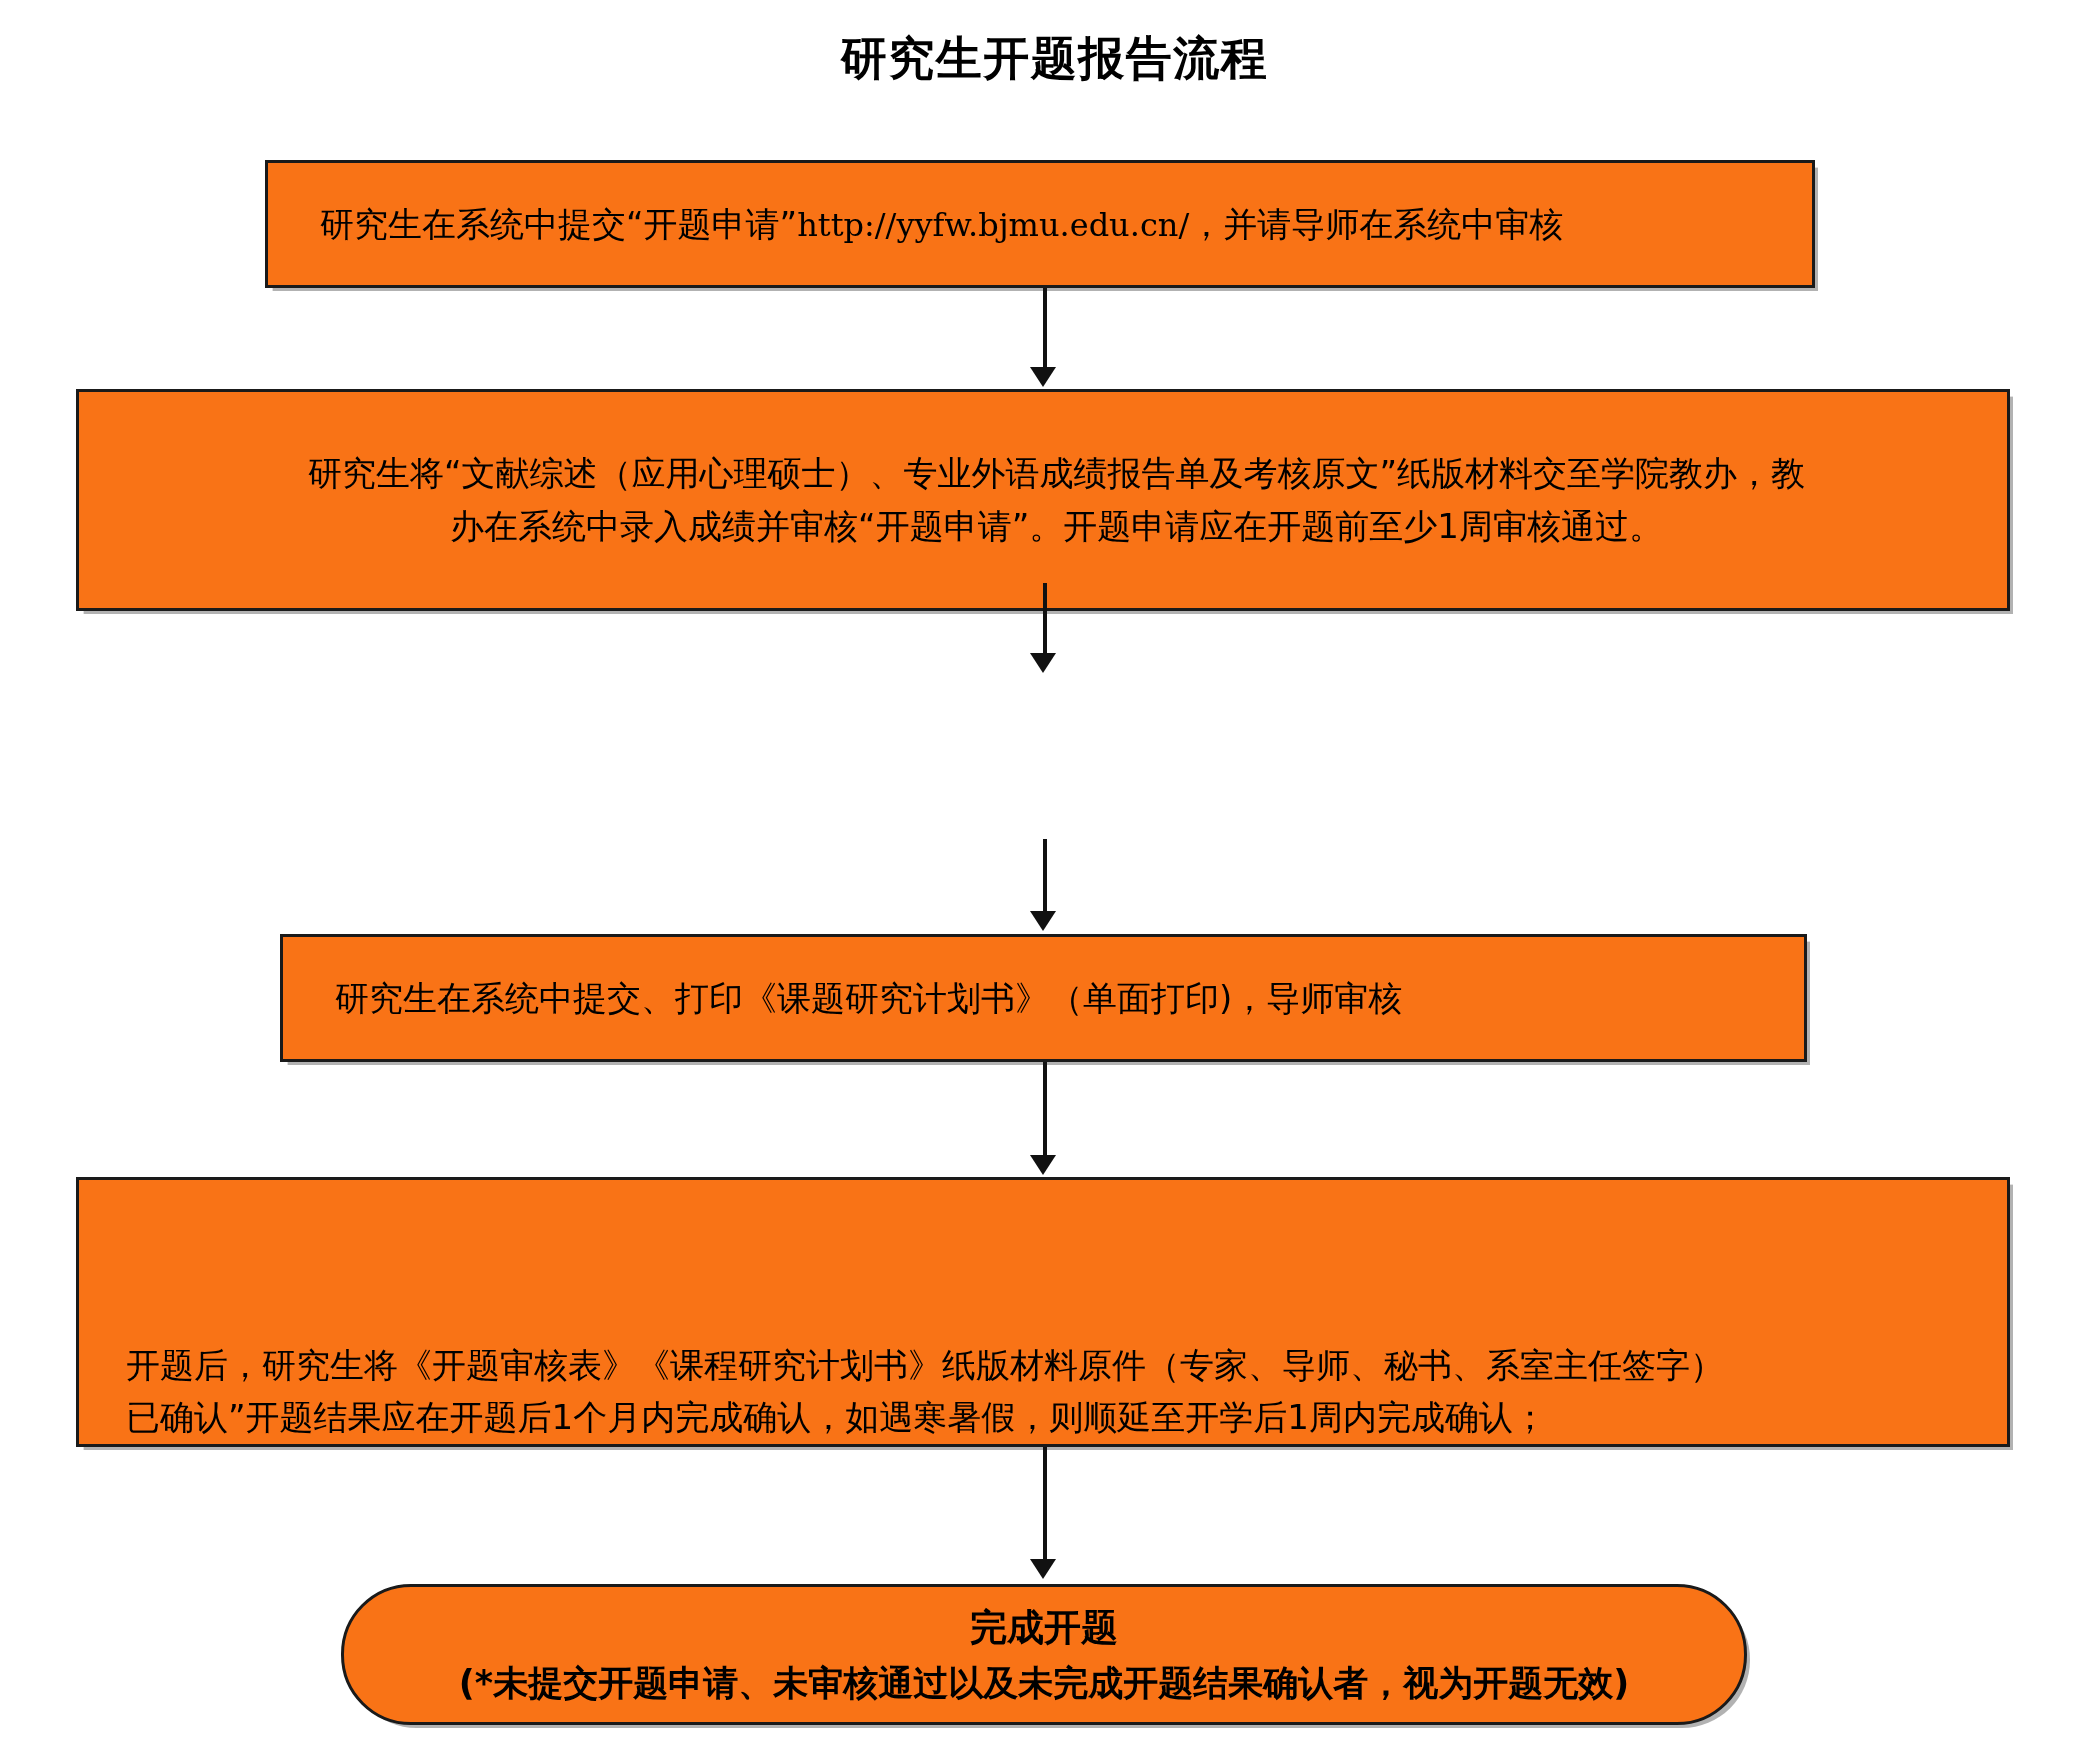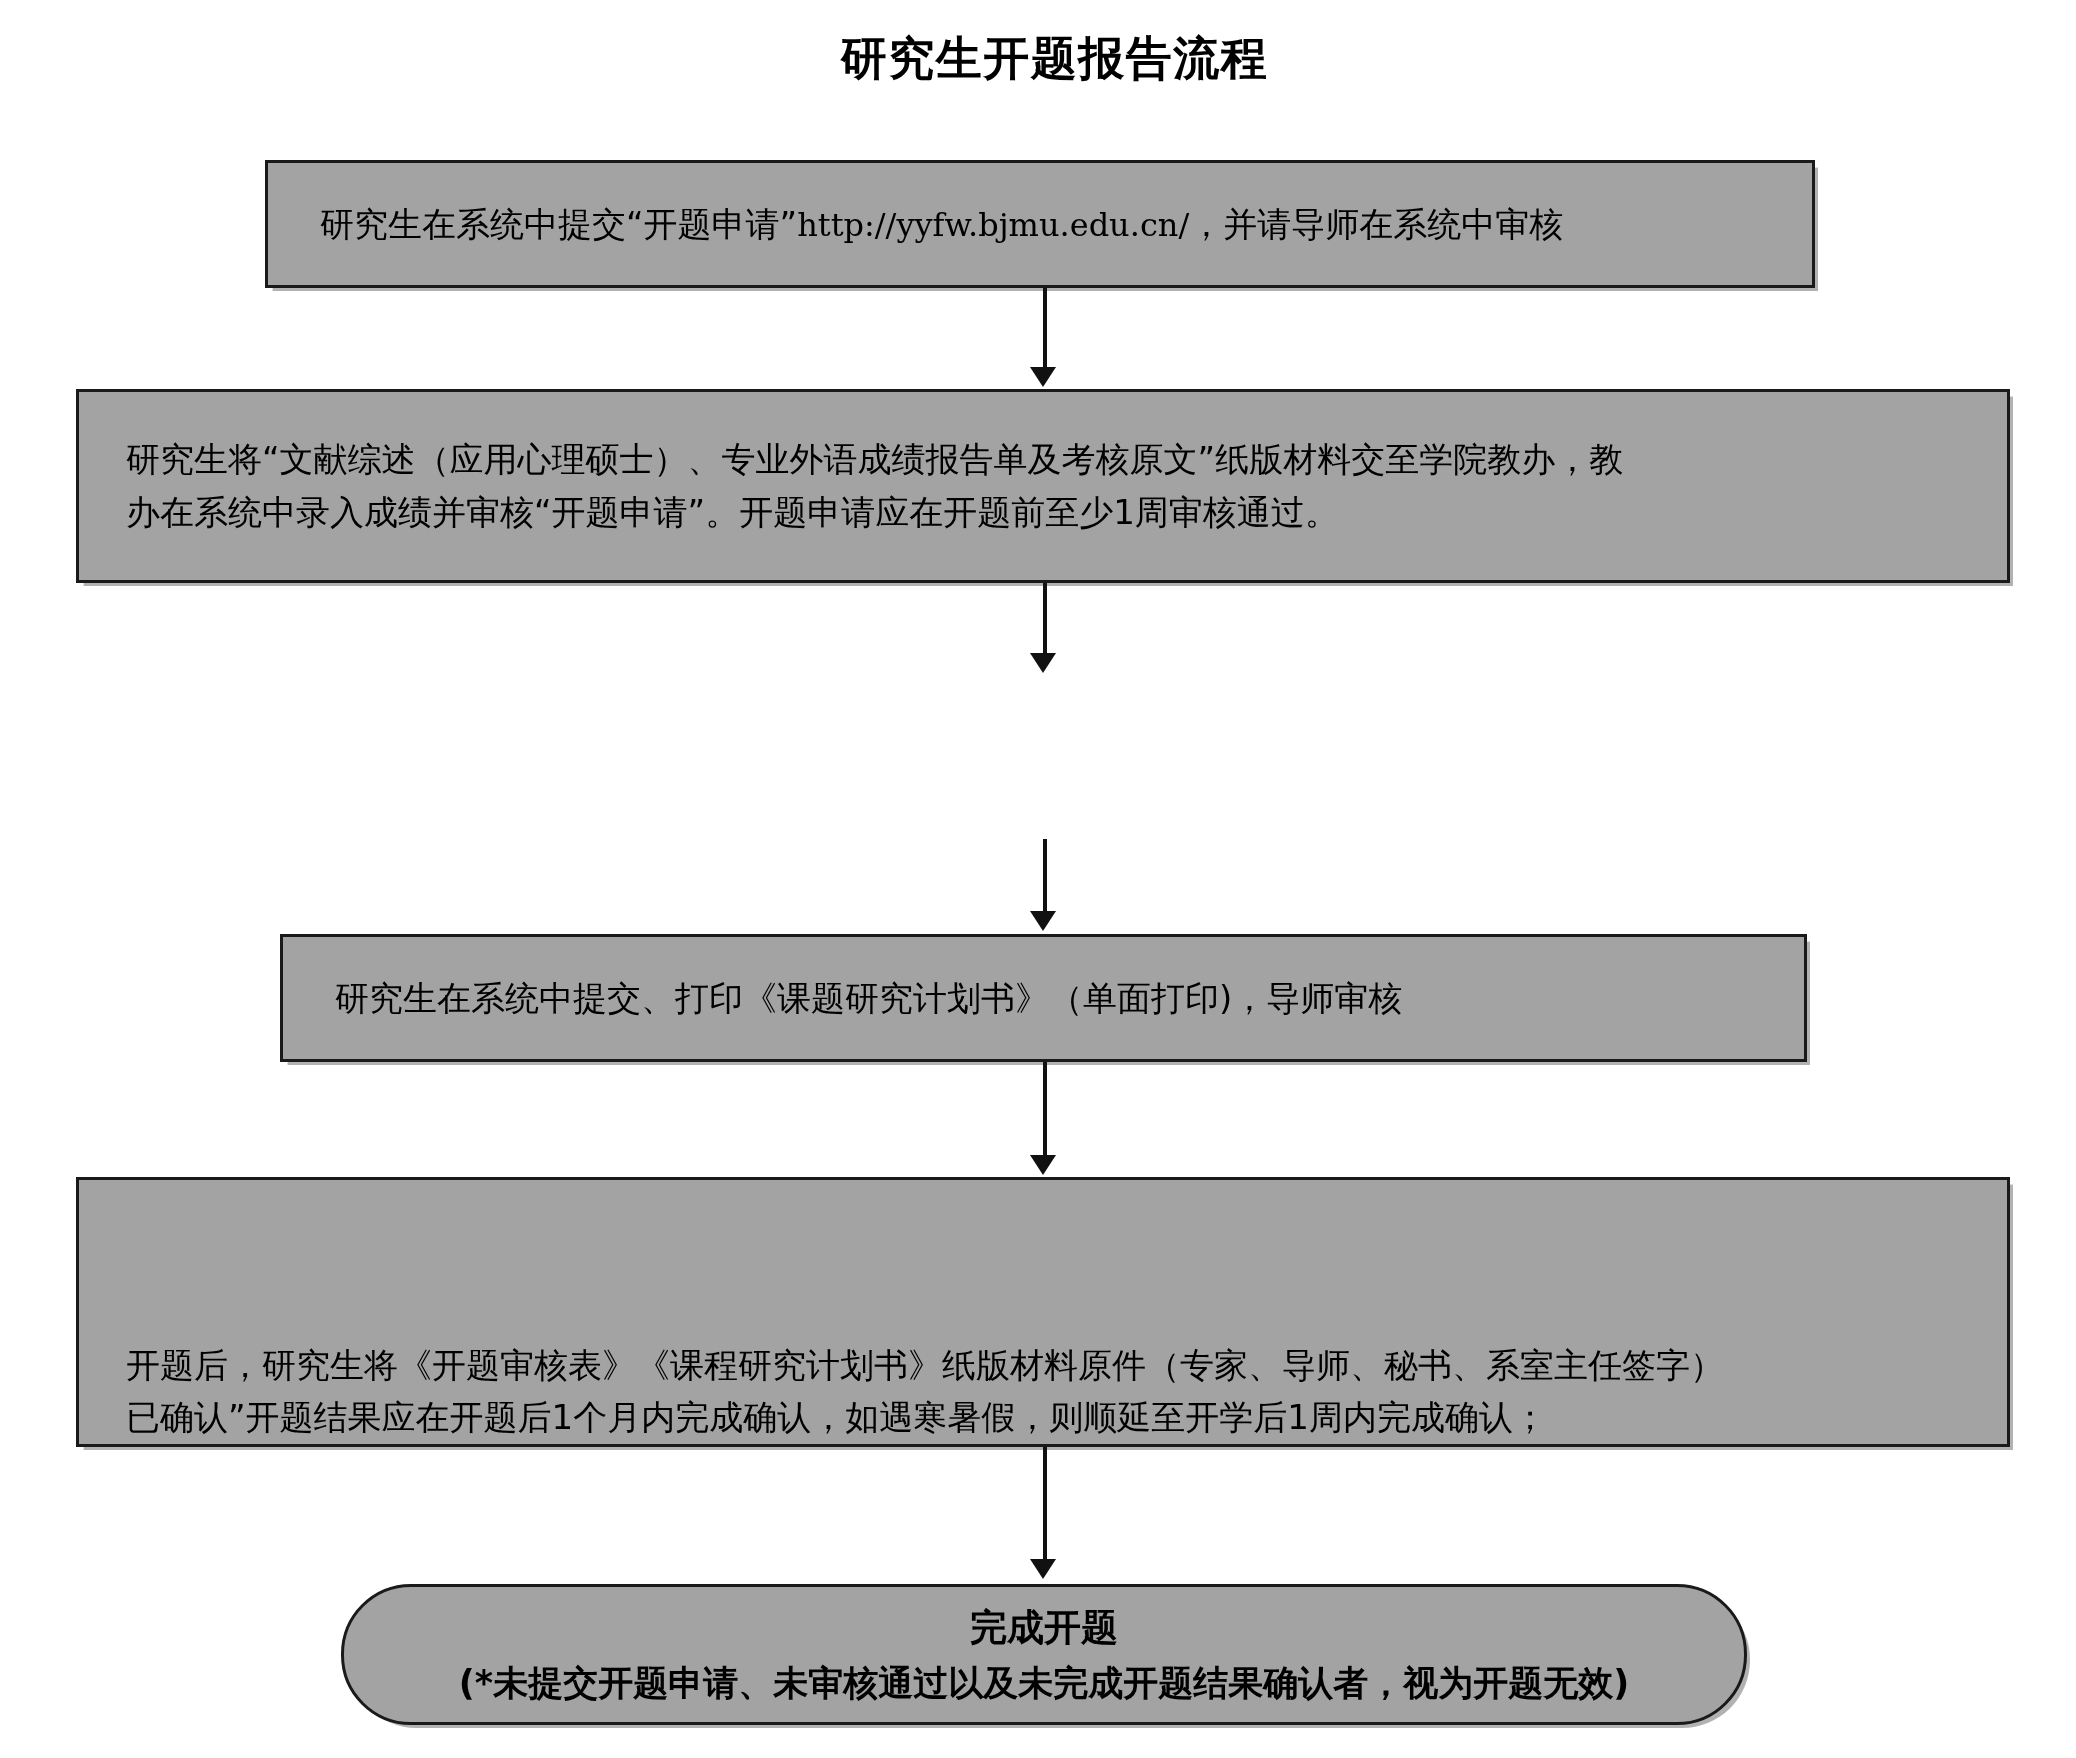--- a/index.html
+++ b/index.html
@@ -30,21 +30,21 @@
     font-weight: bold;
     letter-spacing: 1.5px;
     line-height: 1.1;
     margin-left: 16px;
   }
 
   
   .fbox {
     position: absolute;
     box-sizing: border-box;
-    background: #a3a3a3;
+    background: #f97316;
     border: 3px solid #1a1a1a;
     box-shadow: 5.3px 5.3px 0 -2.3px rgba(0,0,0,0.30);
     display: flex;
     flex-direction: column;
     justify-content: center;
   }
   .fbox .line {
     font-size: 34px;
     line-height: 1.55;
     white-space: nowrap;
@@ -56,21 +56,21 @@
   .mono {
     font-family: "DejaVu Serif", "Liberation Serif", serif;
     font-size: 32px;
     letter-spacing: 0px;
   }
 
   
   #box1 { left: 265px;  top: 160px;  width: 1550px; height: 128px; }
   #box1 .line { text-align: left; padding-left: 32px; }
 
-  #box2 { left: 76px;  top: 389px;  width: 1934px; height: 194px; }
+  #box2 { left: 76px;  top: 389px;  width: 1934px; height: 222px; align-items: center; }
   #box2 .line { padding-left: 27px; }
 
   #box3 { left: 61px;   top: 675px;  width: 1949px; height: 164px; }
   #box3 .line { padding-left: 27px; }
 
   #box4 { left: 280px;  top: 934px; width: 1527px; height: 128px; }
   #box4 .line { padding-left: 32px; }
 
   #box5 { left: 76px;  top: 1177px; width: 1934px; height: 270px; justify-content: flex-end; padding-top: 21px; }
   #box5 .line { padding-left: 27px; }

